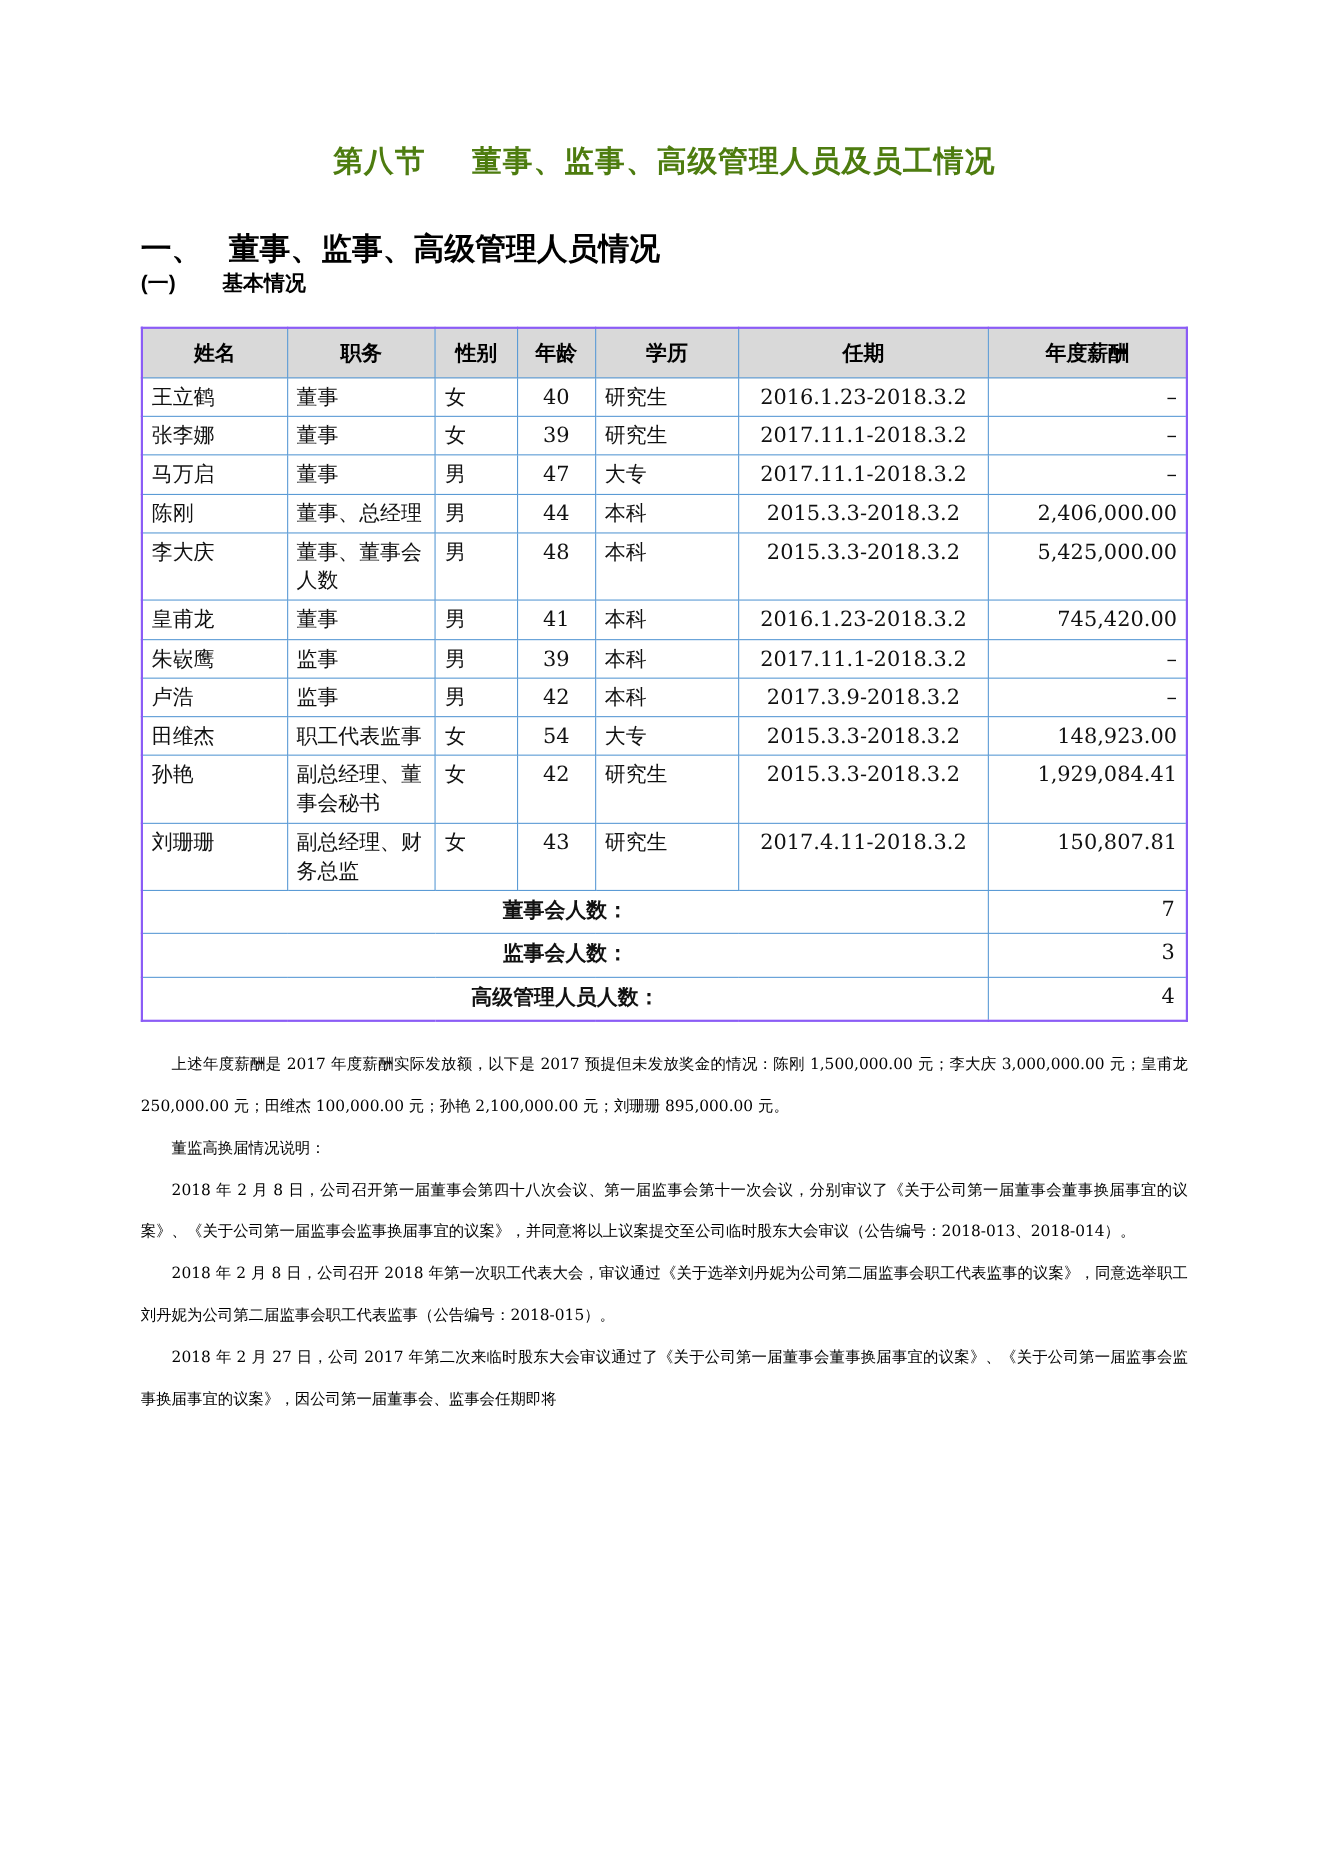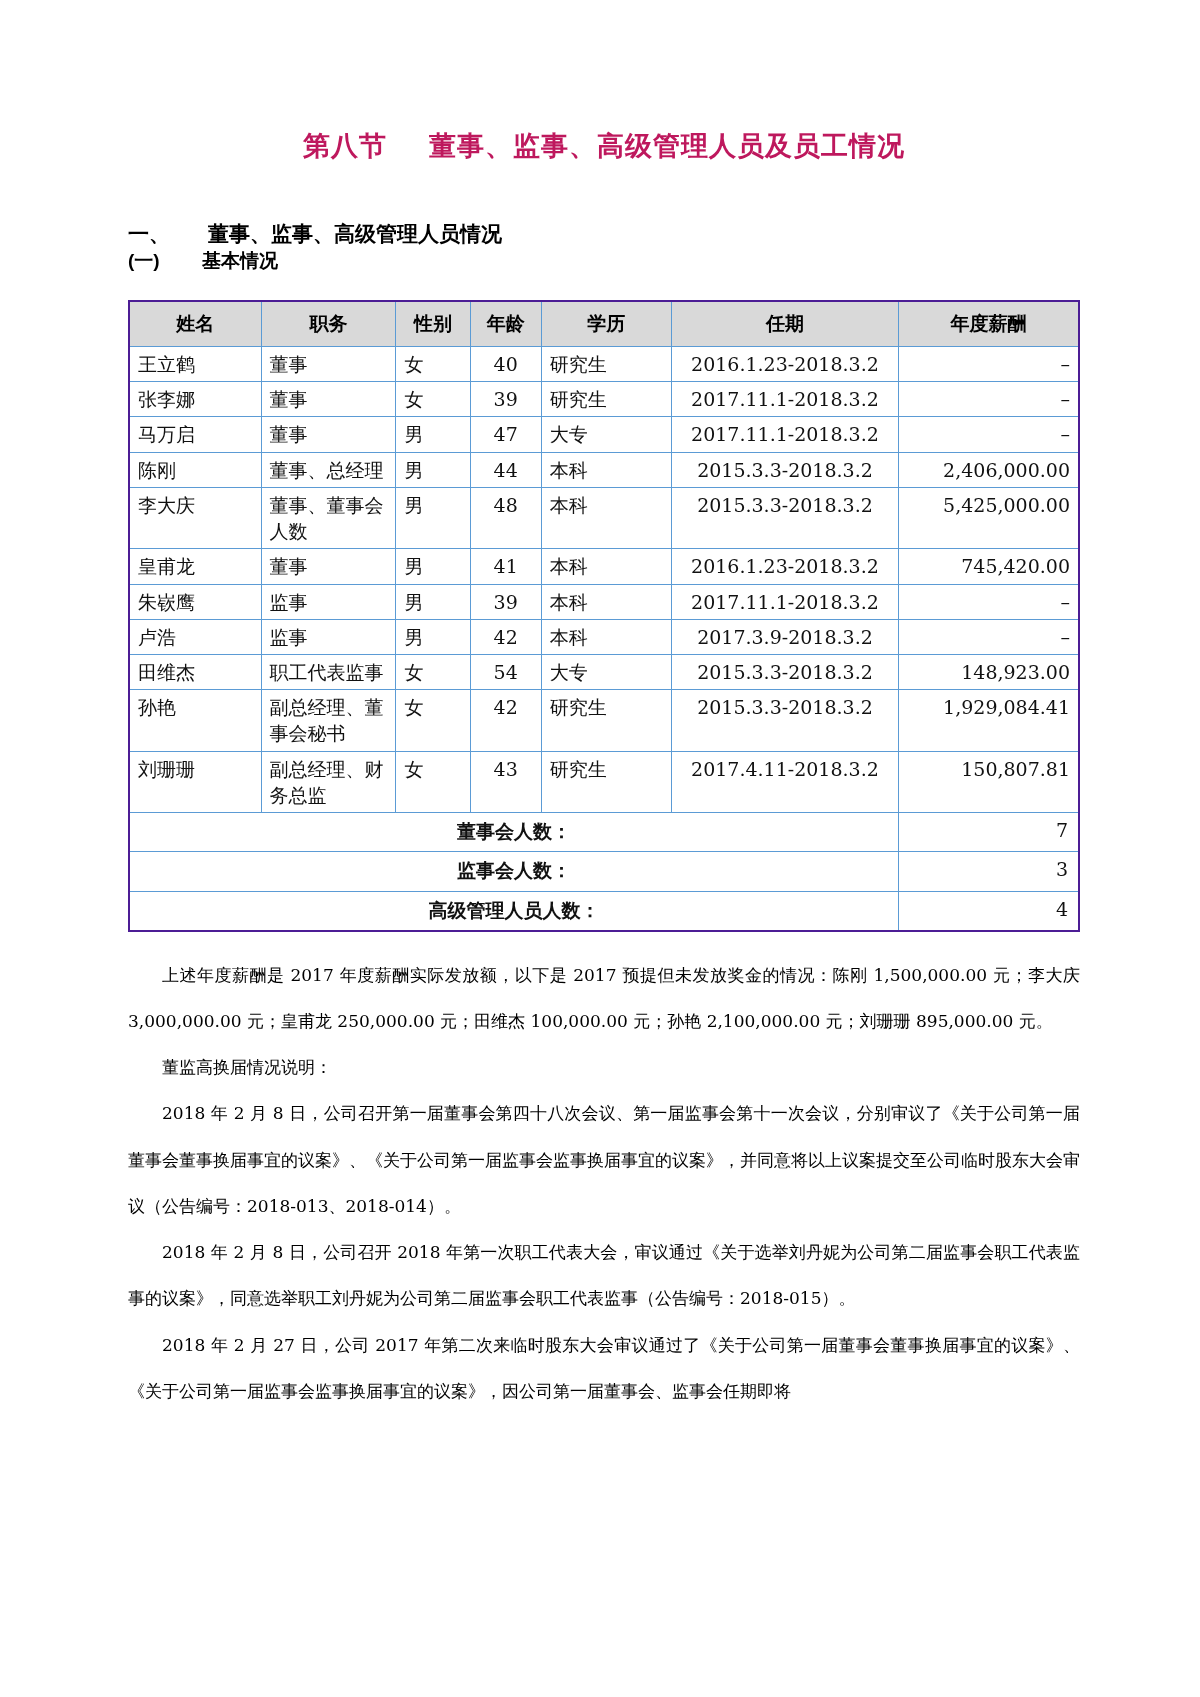--- a/index.html
+++ b/index.html
@@ -12,44 +12,44 @@
     padding: 128px 120px 0 128px;
     font-family: "DejaVu Serif", "Liberation Serif", serif;
     color: #1a1a1a;
     position: relative;
   }
   .chapter-title {
     text-align: center;
     font-family: "Liberation Sans", "DejaVu Sans", sans-serif;
     font-weight: bold;
     font-size: 27px;
-    color: #be185d;
+    color: #4d7c0f;
     letter-spacing: 1px;
   }
   .chapter-title .gap { display: inline-block; width: 42px; }
   .section-heading {
-    margin-top: 56px;
-    font-family: "Liberation Sans", "DejaVu Sans", sans-serif;
-    font-weight: bold;
-    font-size: 21px;
+    margin-top: 43px;
+    font-family: "Liberation Sans", "DejaVu Sans", sans-serif;
+    font-weight: bold;
+    font-size: 28px;
     color: #000;
   }
   .section-heading .no { display: inline-block; min-width: 80px; }
   .subsection-heading {
     font-family: "Liberation Sans", "DejaVu Sans", sans-serif;
     font-weight: bold;
     font-size: 19px;
     color: #000;
   }
   .subsection-heading .no { display: inline-block; min-width: 74px; }
   table.doc-table {
     margin-top: 26px;
     width: 100%;
     border-collapse: collapse;
-    border: 2px solid #4c1d95;
+    border: 2px solid #8b5cf6;
   }
   table.doc-table th {
     background: #d9d9d9;
     font-family: "Liberation Sans", "DejaVu Sans", sans-serif;
     font-weight: bold;
     font-size: 19px;
     color: #000;
     text-align: center;
     border: 1.5px solid #5b9bd5;
     padding: 9px 4px;
@@ -71,21 +71,21 @@
   td.c-salary { text-align: right; padding-right: 10px; }
   tr.summary-row td.sum-label {
     text-align: center;
     font-family: "Liberation Sans", "DejaVu Sans", sans-serif;
     font-weight: bold;
     padding: 6px 4px;
   }
   tr.summary-row td.sum-value { text-align: right; padding-right: 10px; }
   .body-text { margin-top: 20px; }
   .body-text p {
-    font-size: 17px;
+    font-size: 14px;
     line-height: 2.72;
     text-indent: 2em;
     text-align: justify;
     color: #000;
   }
 </style>
 </head>
 <body>
 
 <div class="page">

